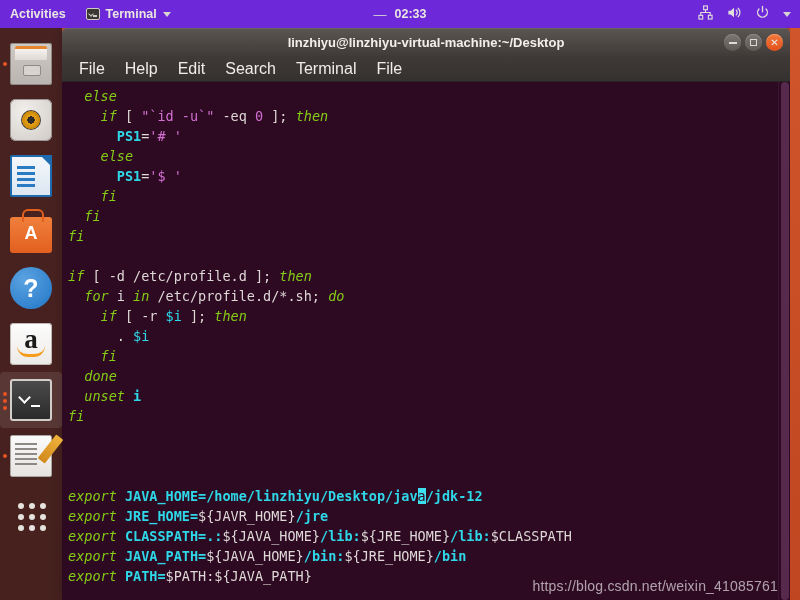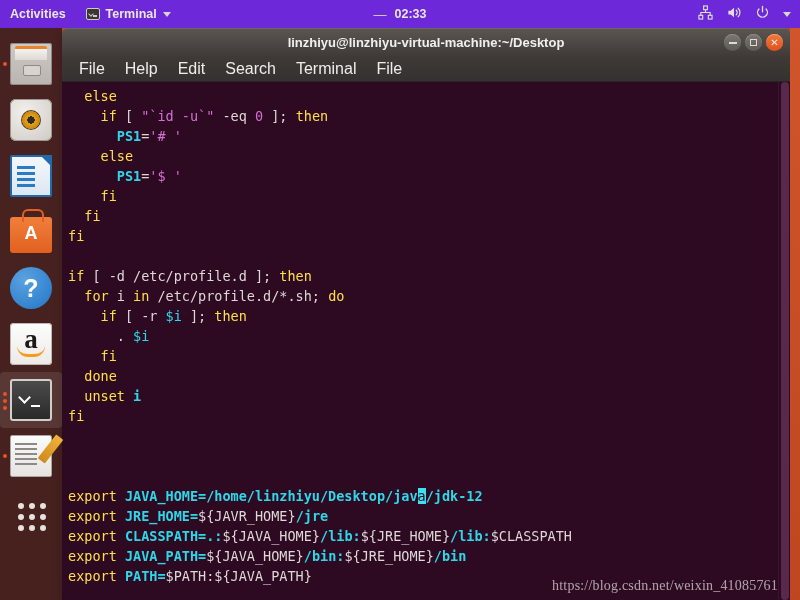--- a/index.html
+++ b/index.html
@@ -163,21 +163,21 @@
     flex:1; background:#2d0922; position:relative; overflow:hidden;
     font-family:"DejaVu Sans Mono","Liberation Mono",monospace;
     font-size:13.5px; line-height:20px;
   }
   #termtext {
     position:absolute; left:6px; top:4px; right:20px;
     white-space:pre;
   }
   .ln { height:20px; }
   
-  .kw   { color:#fde047; }
+  .kw   { color:#84cc16;font-style:italic; }
   .var  { color:#2fd8e8; font-weight:bold; }  
   .var2 { color:#2fd8e8; }                    
   .txt  { color:#ded9d6; }               
   .str  { color:#d46fd4; }               
   .num  { color:#d46fd4; }
   .cursor { background:#3ce0ee; color:#2d0922; }
 
   
   #scroll {
     position:absolute; right:0; top:0; width:12px; height:100%;
@@ -189,21 +189,21 @@
   
   #ruler {
     position:absolute; right:22px; bottom:3px;
     color:#ded9d6; font-family:"DejaVu Sans Mono","Liberation Mono",monospace;
     font-size:13.5px; font-weight:bold; display:flex; gap:42px;
   }
   
   #watermark {
     position:absolute; right:12px; bottom:4px;
     color:rgba(226,220,224,0.72); font-size:14px;
-    font-family:Liberation Serif, serif;
+    font-family:Liberation Sans, sans-serif;
     letter-spacing:0.2px;
   }
   
   #rightstrip {
     position:absolute; right:0; top:28px; width:10px; height:572px;
     background:linear-gradient(#d1552b,#bf4620); z-index:25;
   }
 </style>
 </head>
 <body>

